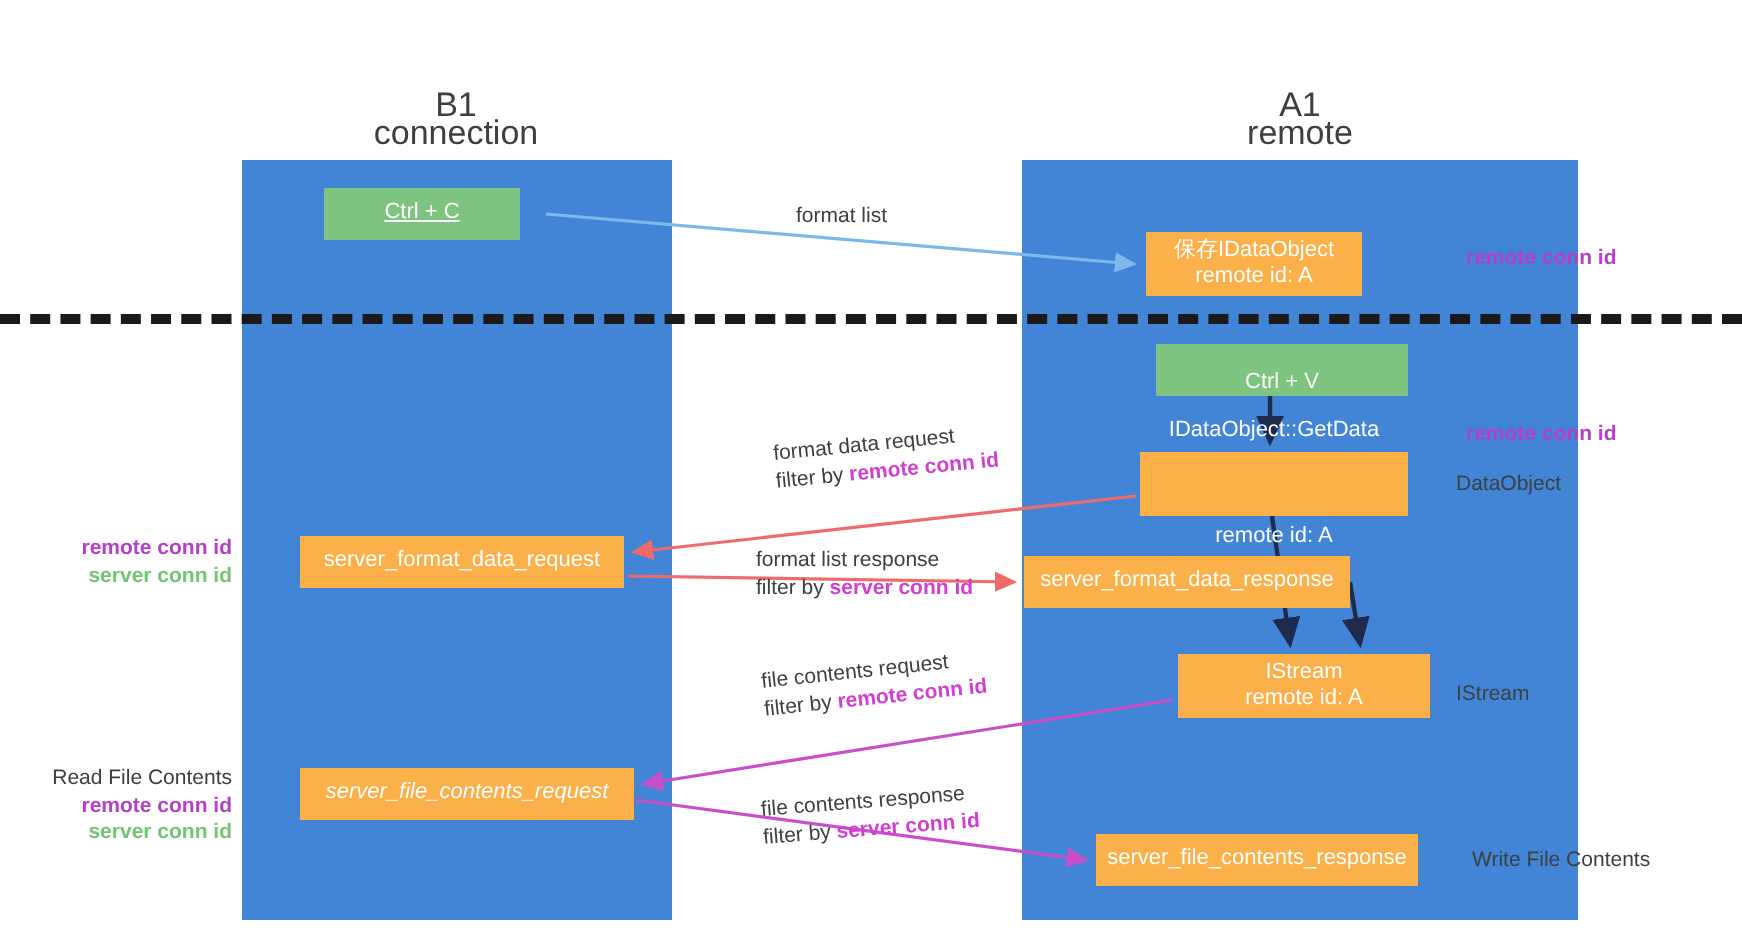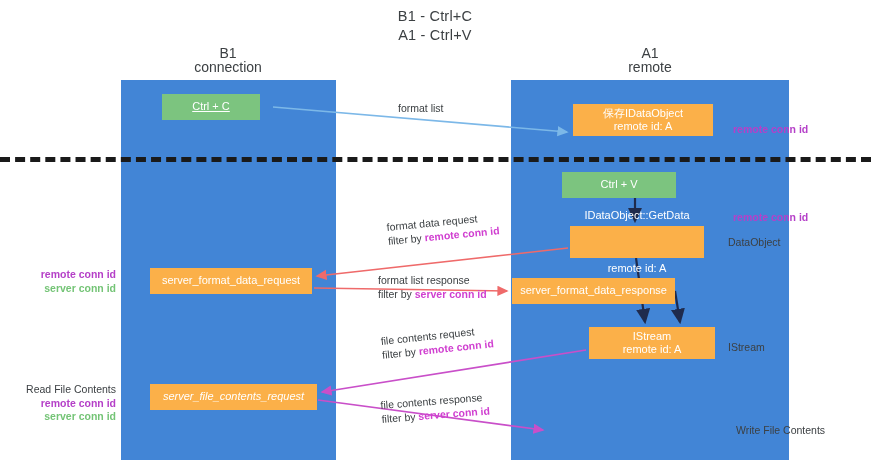--- a/index.html
+++ b/index.html
@@ -17,40 +17,40 @@
   #col-a1{left:511px;top:80px;width:278px;height:380px;}
 
   
   .title{
     position:absolute;text-align:center;color:#3c4043;
     font-size:14.5px;line-height:19px;letter-spacing:.2px;
   }
   #main-title{left:275px;top:7px;width:320px;}
   .col-head{
     position:absolute;text-align:center;color:#3c4043;
-    font-size:14px;line-height:14px;
+    font-size:17px;line-height:14px;
   }
   #head-b1{left:158px;top:46px;width:140px;}
   #head-a1{left:580px;top:46px;width:140px;}
   .col-head .l2{display:block;}
 
   
   .node{
     position:absolute;box-sizing:border-box;
     display:flex;flex-direction:column;align-items:center;justify-content:center;
     color:#ffffff;font-size:11px;line-height:13.5px;text-align:center;
     z-index:5;
   }
   .node .l2{display:block;}
   .green{background:#7cc47f;}
   .orange{background:#fbb049;}
 
   #n-ctrlc{left:162px;top:94px;width:98px;height:26px;text-decoration:underline;}
-  #n-idataobject{left:573px;top:104px;width:140px;height:32px;}
-  #n-ctrlv{left:562px;top:172px;width:114px;height:26px;}
+  #n-idataobject{left:573px;top:116px;width:108px;height:32px;}
+  #n-ctrlv{left:578px;top:172px;width:126px;height:26px;justify-content:flex-end;}
   #n-getdata{left:570px;top:226px;width:134px;height:32px;gap:40px;}
   #n-sfdreq{left:150px;top:268px;width:162px;height:26px;}
   #n-sfdresp{left:512px;top:278px;width:163px;height:26px;}
   #n-istream{left:589px;top:327px;width:126px;height:32px;}
   #n-sfcreq{left:150px;top:384px;width:167px;height:26px;font-style:italic;}
   #n-sfcresp{left:548px;top:417px;width:161px;height:26px;}
 
   
   .side-label{
     position:absolute;color:#3c4043;font-size:10.5px;line-height:13px;
@@ -96,24 +96,20 @@
   }
 
   
   #edges{position:absolute;left:0;top:0;width:871px;height:467px;z-index:4;}
 </style>
 </head>
 <body>
 
 <div id="canvas">
 
-  <div class="title" id="main-title">
-    <div>B1 - Ctrl+C</div>
-    <div>A1 - Ctrl+V</div>
-  </div>
 
   <div class="col-head" id="head-b1">
     <span>B1</span>
     <span class="l2">connection</span>
   </div>
   <div class="col-head" id="head-a1">
     <span>A1</span>
     <span class="l2">remote</span>
   </div>
 
@@ -181,20 +177,23 @@
 
   <div class="node orange" id="n-istream">
     <span>IStream</span>
     <span class="l2">remote id: A</span>
   </div>
 
   <div class="node orange" id="n-sfcreq">
     <span>server_file_contents_request</span>
   </div>
 
+  <div class="node orange" id="n-sfcresp">
+    <span>server_file_contents_response</span>
+  </div>
 
   <div class="edge-label" id="el-formatlist">
     <span>format list</span>
   </div>
 
   <div class="edge-label" id="el-fdreq">
     <span>format data request</span>
     <span class="l2"><span>filter by </span><span class="hl-remote">remote conn id</span></span>
   </div>
 

